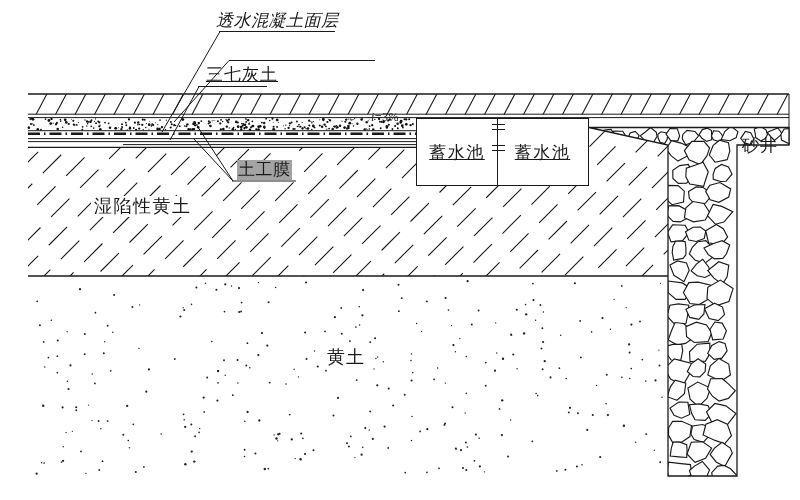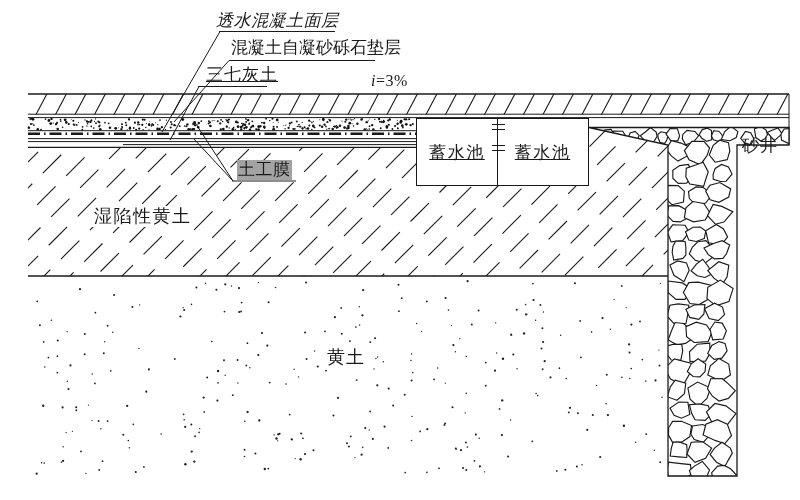--- a/index.html
+++ b/index.html
@@ -3,21 +3,21 @@
 <meta charset="utf-8">
 <style>
   html,body{margin:0;padding:0;background:#fff;}
   .stage{
     position:relative;width:800px;height:500px;background:#fff;overflow:hidden;
     font-family:"Liberation Serif","DejaVu Serif",serif;color:var(--line,#1a1a1a);
   }
   .stage svg{position:absolute;left:0;top:0;}
   .lbl{position:absolute;white-space:nowrap;line-height:1.15;font-size:17px;letter-spacing:0.5px;}
   .lbl.big{font-size:18px;letter-spacing:1.5px;background:#fff;padding:0 3px;}
-  .slope-note{position:absolute;font-size:16px;letter-spacing:0.5px;}
+  .slope-note{position:absolute;font-size:12px;letter-spacing:0.5px;margin-top:38px;}
   .slope-note .var{font-style:italic;}
   .pool{
     position:absolute;box-sizing:border-box;background:#fff;border:1.6px solid var(--line,#1a1a1a);
     display:flex;align-items:center;justify-content:center;font-size:17px;letter-spacing:1.5px;text-decoration:underline;
   }
   .brk{
     position:absolute;width:13px;height:4px;
     border-top:1.6px solid var(--line,#1a1a1a);border-bottom:1.6px solid var(--line,#1a1a1a);
   }
 </style>
@@ -829,23 +829,22 @@
   <div class="pool" style="left:416px;top:118px;width:82px;height:68px;">
     <span>蓄水池</span>
   </div>
   <div class="pool" style="left:496.5px;top:118px;width:92px;height:68px;">
     <span>蓄水池</span>
   </div>
   <div class="brk" style="left:491.5px;top:123.5px;"></div>
   <div class="brk" style="left:491.5px;top:144.5px;"></div>
 
   <div class="lbl" style="left:216px;top:11px;font-style:italic;">透水混凝土面层</div>
-  <div class="lbl" style="left:231px;top:38px;letter-spacing:0;">混凝土自凝砂砾石垫层</div>
   <div class="lbl" style="left:206px;top:65px;letter-spacing:1px;text-decoration:underline;">三七灰土</div>
   <div class="lbl" style="left:237px;top:160px;background:#a3a3a3;padding:0 1px;">土工膜</div>
   <div class="slope-note" style="left:371px;top:72px;">
     <span class="var">i</span><span>=3%</span>
   </div>
 
-  <div class="lbl big" style="left:91px;top:206px;">湿陷性黄土</div>
+  <div class="lbl big" style="left:91px;top:196px;">湿陷性黄土</div>
   <div class="lbl big" style="left:324px;top:347px;letter-spacing:1px;">黄土</div>
   <div class="lbl" style="left:742px;top:136px;letter-spacing:1px;">砂井</div>
 </div>
 
 </body></html>

